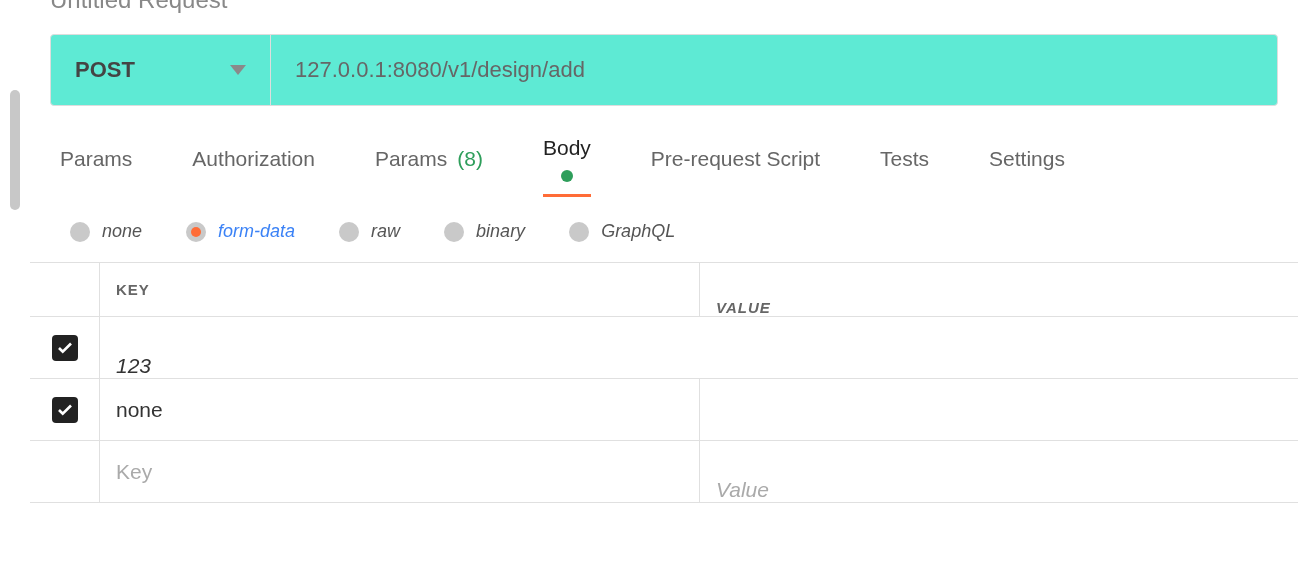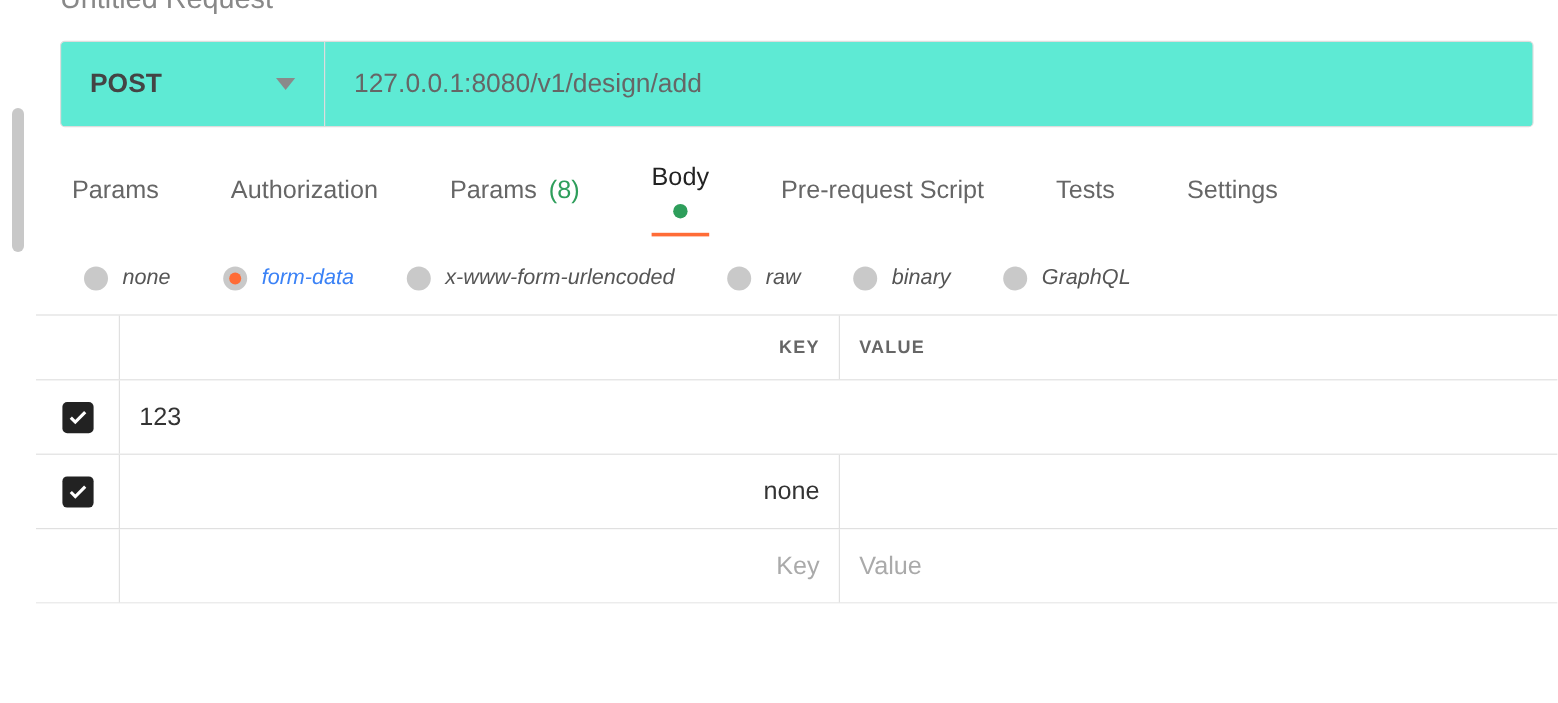--- a/index.html
+++ b/index.html
@@ -133,27 +133,27 @@
   align-items: center;
   justify-content: center;
   border-right: 1px solid #e0e0e0;
 }
 .cell-key {
   width: 600px;
   border-right: 1px solid #e0e0e0;
   display: flex;
   align-items: center;
   padding: 0 16px;
-  justify-content: flex-end;
 }
 .cell-val {
   flex: 1;
   display: flex;
-  align-items: center;
+  align-items: flex-end;
   padding: 0 16px;
+  font-style: italic;
 }
 .th {
   font-size: 15px;
   letter-spacing: 1px;
   font-weight: 700;
   color: #666;
 }
 .trow.header .cell-chk { border-right: 1px solid #e0e0e0; }
 .trow.header { min-height: 54px; }
 .chkbox {
@@ -225,24 +225,20 @@
     <div class="radio-item">
       <span class="radio"></span>
       <span class="radio-label">none</span>
     </div>
     <div class="radio-item sel">
       <span class="radio sel"></span>
       <span class="radio-label">form-data</span>
     </div>
     <div class="radio-item">
       <span class="radio"></span>
-      <span class="radio-label">x-www-form-urlencoded</span>
-    </div>
-    <div class="radio-item">
-      <span class="radio"></span>
       <span class="radio-label">raw</span>
     </div>
     <div class="radio-item">
       <span class="radio"></span>
       <span class="radio-label">binary</span>
     </div>
     <div class="radio-item">
       <span class="radio"></span>
       <span class="radio-label">GraphQL</span>
     </div>

